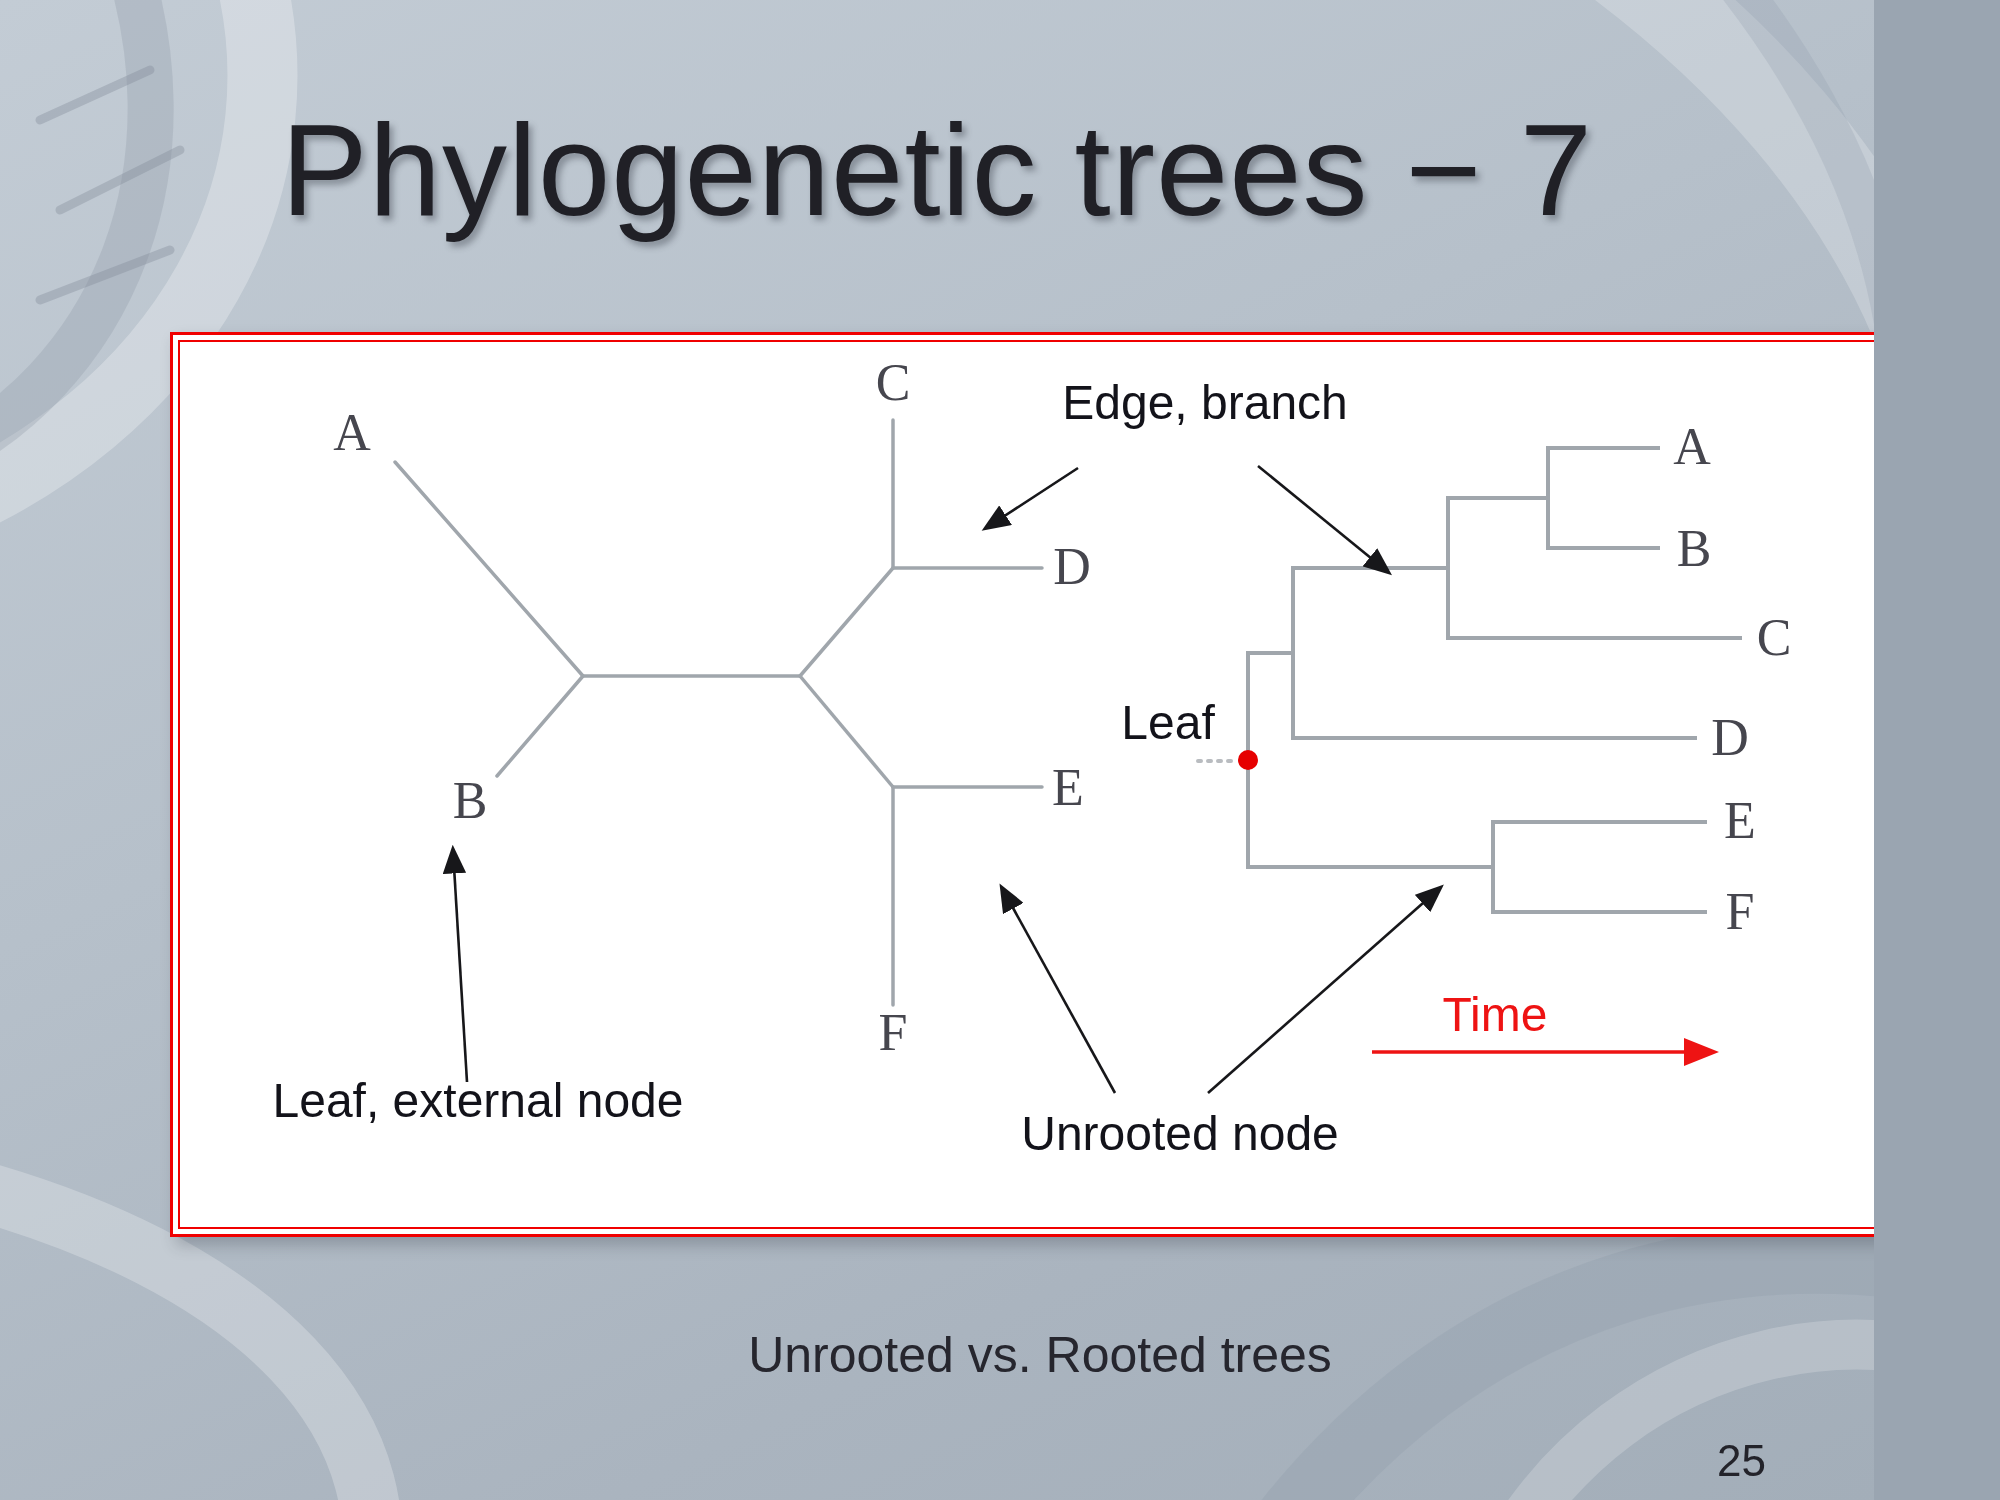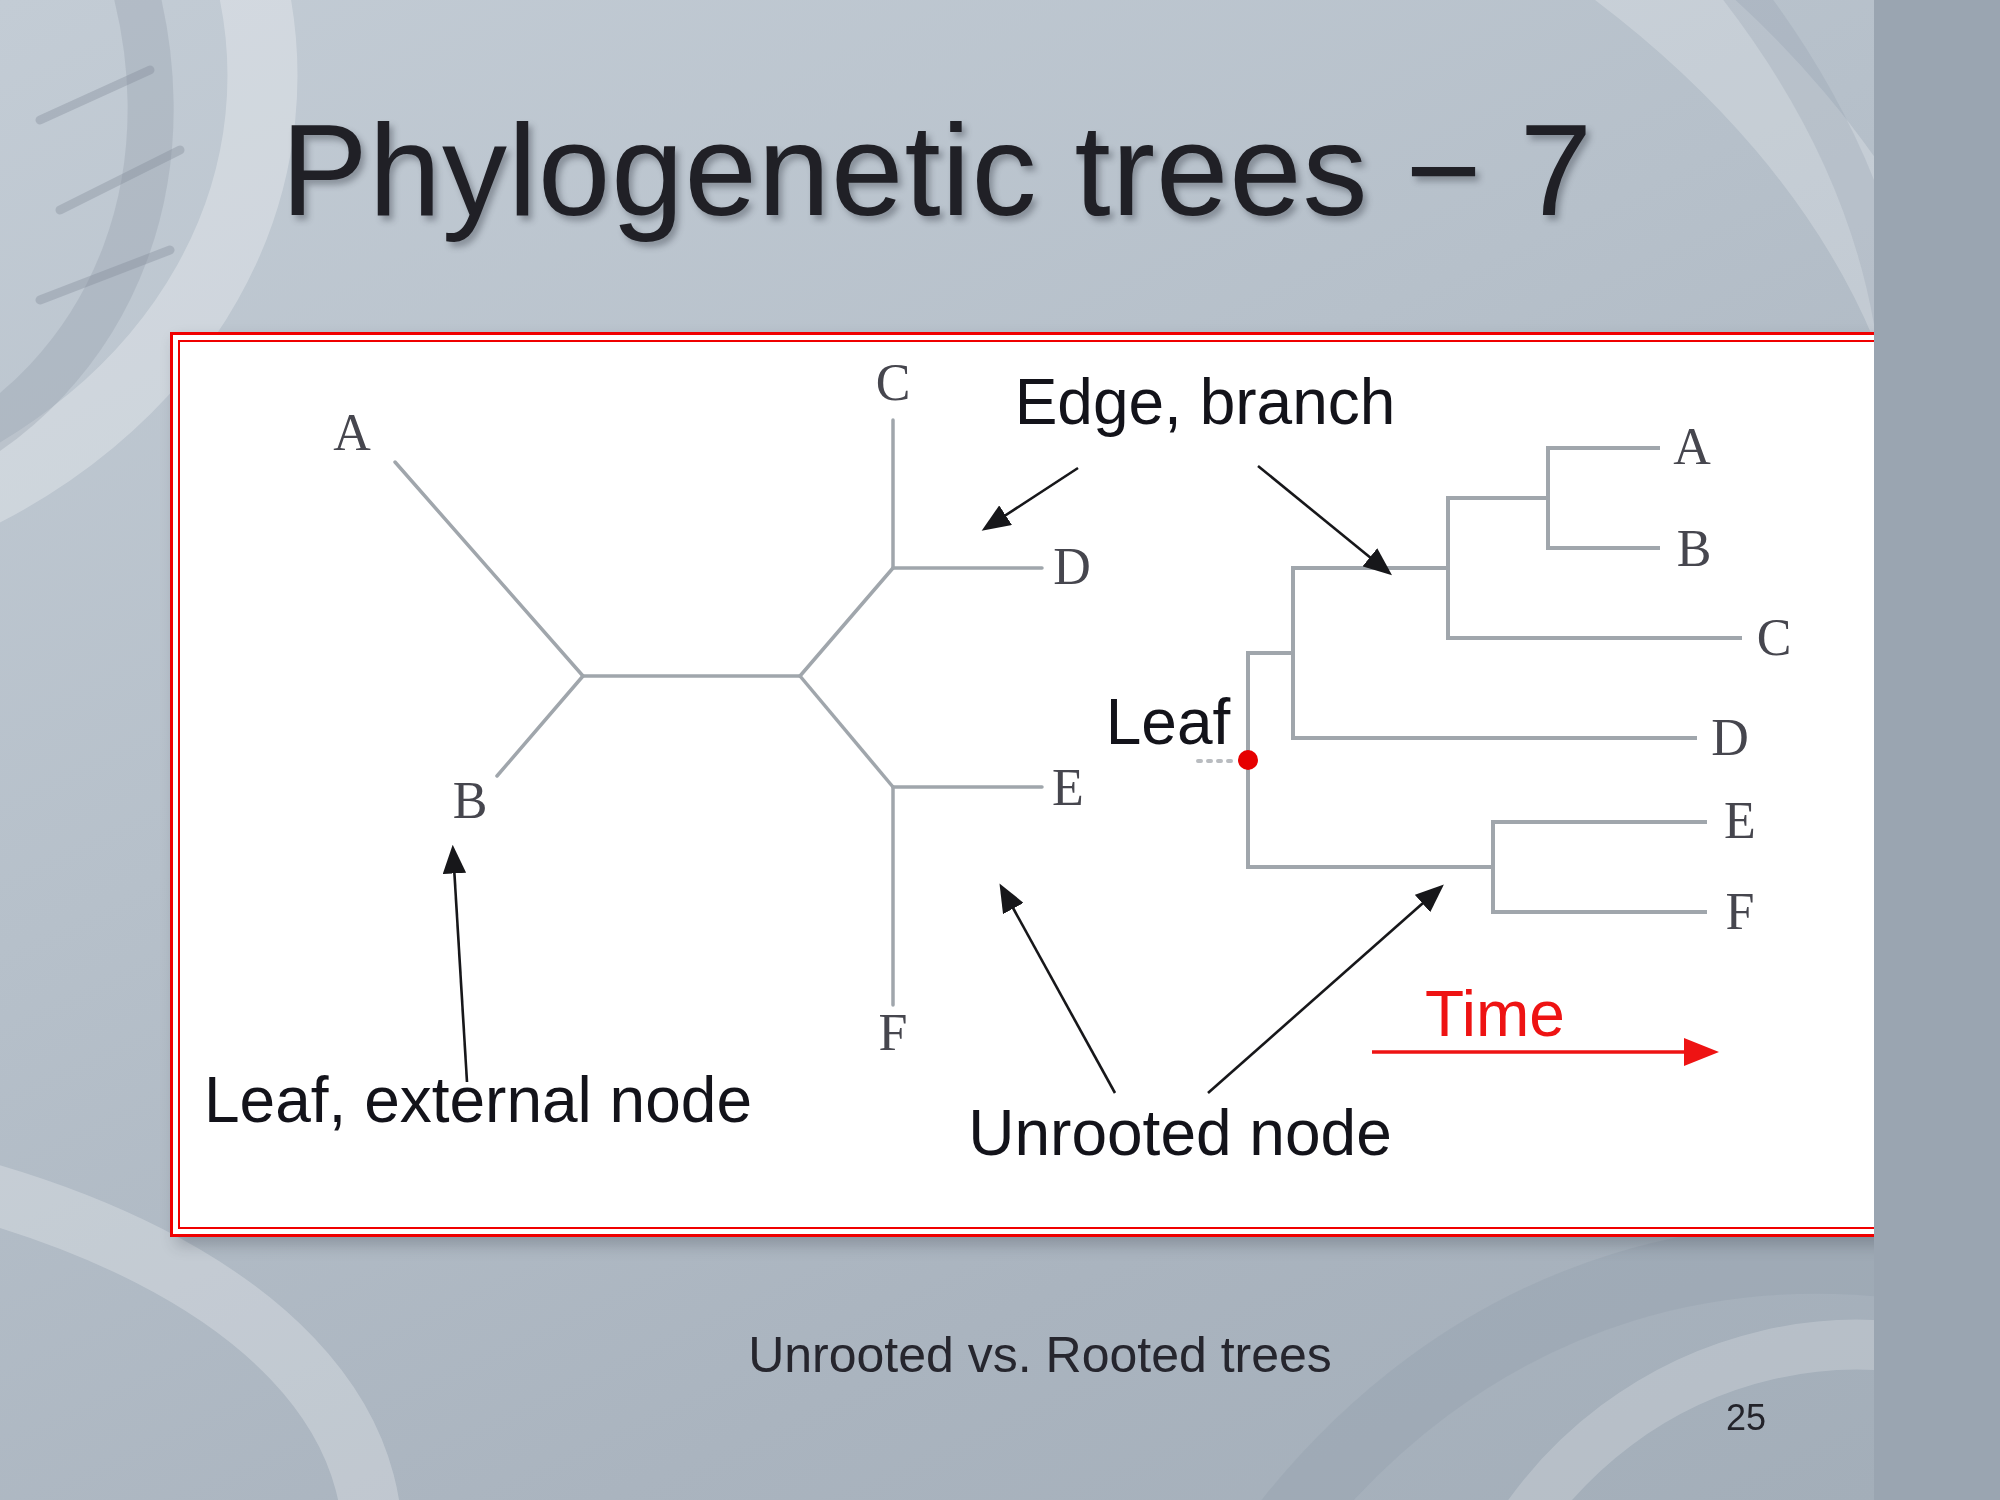--- a/index.html
+++ b/index.html
@@ -26,29 +26,29 @@
     background:#ffffff;
     border:3px solid #f00000;
     outline:2px solid #f00000;
     outline-offset:-10px;
     z-index:1;
     box-shadow:6px 8px 14px rgba(40,45,55,.25);
   }
   .diagram-svg{position:absolute;inset:0;z-index:2;pointer-events:none;}
   .lbl{position:absolute;transform:translate(-50%,-50%);white-space:nowrap;z-index:3;}
   .leaf{font-family:"Liberation Serif",serif;font-size:52px;color:#46464e;}
-  .ann{font-family:"Liberation Sans",sans-serif;font-size:64px;color:#13131a;}
+  .ann{font-family:"Liberation Sans",sans-serif;font-size:48px;color:#13131a;}
   .time-lbl{color:#ee1313;}
   .caption{
     position:absolute;left:170px;top:1286px;width:1740px;
     text-align:center;font-size:50px;color:#26262e;z-index:3;margin-top:40px;
   }
   .page-number{
-    position:absolute;right:108px;top:1397px;
-    font-size:36px;color:#23232a;z-index:3;
+    position:absolute;right:108px;top:1436px;
+    font-size:44px;color:#23232a;z-index:3;
   }
 </style>
 </head>
 <body>
 
 <div class="slide">
 
   <svg class="bg-art" width="2000" height="1500" viewBox="0 0 2000 1500">
     <g fill="none" stroke-linecap="round">
       <path d="M-80,520 C180,420 320,180 240,-60" stroke="#ffffff" stroke-opacity="0.28" stroke-width="70"></path>

